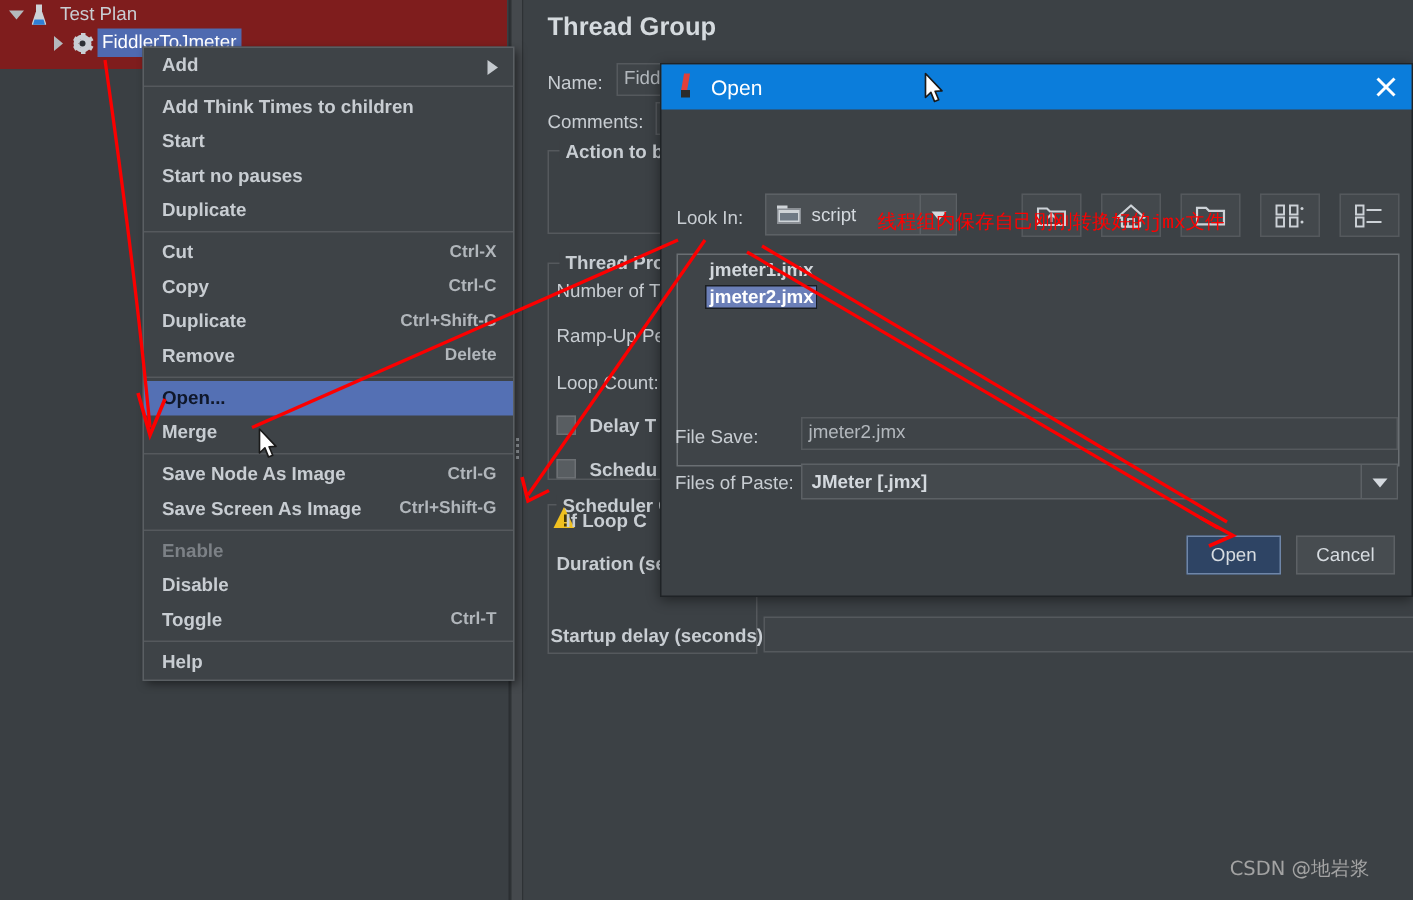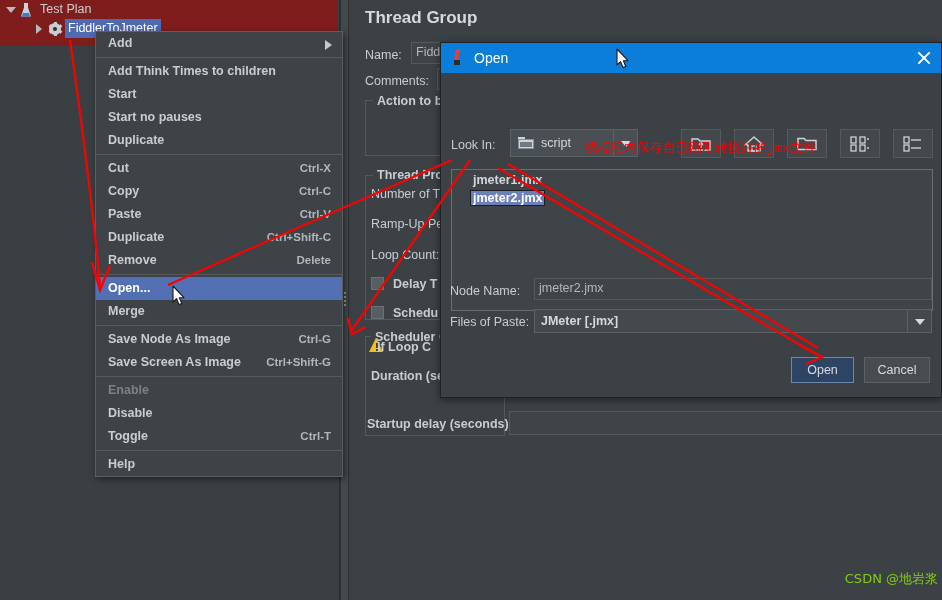--- a/index.html
+++ b/index.html
@@ -175,35 +175,35 @@
     position:absolute;left:95px;top:31px;width:248px;
     background:#3e4347;border:1px solid #5a5f63;box-sizing:border-box;
     box-shadow:2px 2px 6px rgba(0,0,0,.5);
   }
   .mi{
     position:relative;height:23px;line-height:23px;padding-left:12px;
     font-size:12.5px;color:#c8cdd2;white-space:nowrap;
   }
   .mi.bold{font-weight:bold;}
   .mi .acc{position:absolute;right:11px;top:0;font-size:11.5px;color:#b1b6bb;}
-  .mi.hl{background:#5470b4;color:#ffffff;}
+  .mi.hl{background:#5470b4;color:#0f172a;}
   .mi.dim{color:#7c8186;}
   .mi .submenu-arrow{
     position:absolute;right:10px;top:8px;width:0;height:0;
     border-top:5px solid transparent;border-bottom:5px solid transparent;border-left:7px solid #c5cacf;
   }
   .msep{height:1px;background:#55595d;margin:2px 0;}
 
   
   .cursor{position:absolute;width:14px;height:20px;pointer-events:none;}
   .cursor svg{display:block;}
   #annot-svg{position:absolute;left:0;top:0;width:942px;height:600px;pointer-events:none;}
 
   #watermark{
-    position:absolute;right:4px;bottom:12px;font-size:13px;color:#84cc16;
+    position:absolute;right:29px;bottom:12px;font-size:13px;color:#a3a3a3;
     font-family:"DejaVu Sans",sans-serif;
   }
 </style>
 </head>
 <body>
 
 <div class="root">
 
   <div id="tree-panel">
     <div id="tree-inner">
@@ -346,21 +346,21 @@
     <div id="file-list">
       <div>
         <span class="file-item">jmeter1.jmx</span>
       </div>
       <div>
         <span class="file-item sel">jmeter2.jmx</span>
       </div>
     </div>
   </div>
 
-  <div class="f-label" id="fn-label">Node Name:</div>
+  <div class="f-label" id="fn-label">File Save:</div>
   <div class="f-box" id="fn-field">
     <div class="val">jmeter2.jmx</div>
   </div>
   <div class="f-label" id="ft-label">Files of Paste:</div>
   <div id="ft-combo">
     <span id="ft-value">JMeter [.jmx]</span>
     <span id="ft-arrow"></span>
   </div>
   <div class="dlg-btn" id="open-btn">Open</div>
   <div class="dlg-btn" id="cancel-btn">Cancel</div>
@@ -370,21 +370,20 @@
   <div id="context-menu">
       <div class="mi bold"><span>Add</span><span class="submenu-arrow"></span></div>
       <div class="msep"></div>
       <div class="mi bold"><span>Add Think Times to children</span></div>
       <div class="mi bold"><span>Start</span></div>
       <div class="mi bold"><span>Start no pauses</span></div>
       <div class="mi bold"><span>Duplicate</span></div>
       <div class="msep"></div>
       <div class="mi bold"><span>Cut</span><span class="acc">Ctrl-X</span></div>
       <div class="mi bold"><span>Copy</span><span class="acc">Ctrl-C</span></div>
-      <div class="mi bold"><span>Paste</span><span class="acc">Ctrl-V</span></div>
       <div class="mi bold"><span>Duplicate</span><span class="acc">Ctrl+Shift-C</span></div>
       <div class="mi bold"><span>Remove</span><span class="acc">Delete</span></div>
       <div class="msep"></div>
       <div class="mi bold hl"><span>Open...</span></div>
       <div class="mi bold"><span>Merge</span></div>
       <div class="msep"></div>
       <div class="mi bold"><span>Save Node As Image</span><span class="acc">Ctrl-G</span></div>
       <div class="mi bold"><span>Save Screen As Image</span><span class="acc">Ctrl+Shift-G</span></div>
       <div class="msep"></div>
       <div class="mi bold dim"><span>Enable</span></div>

